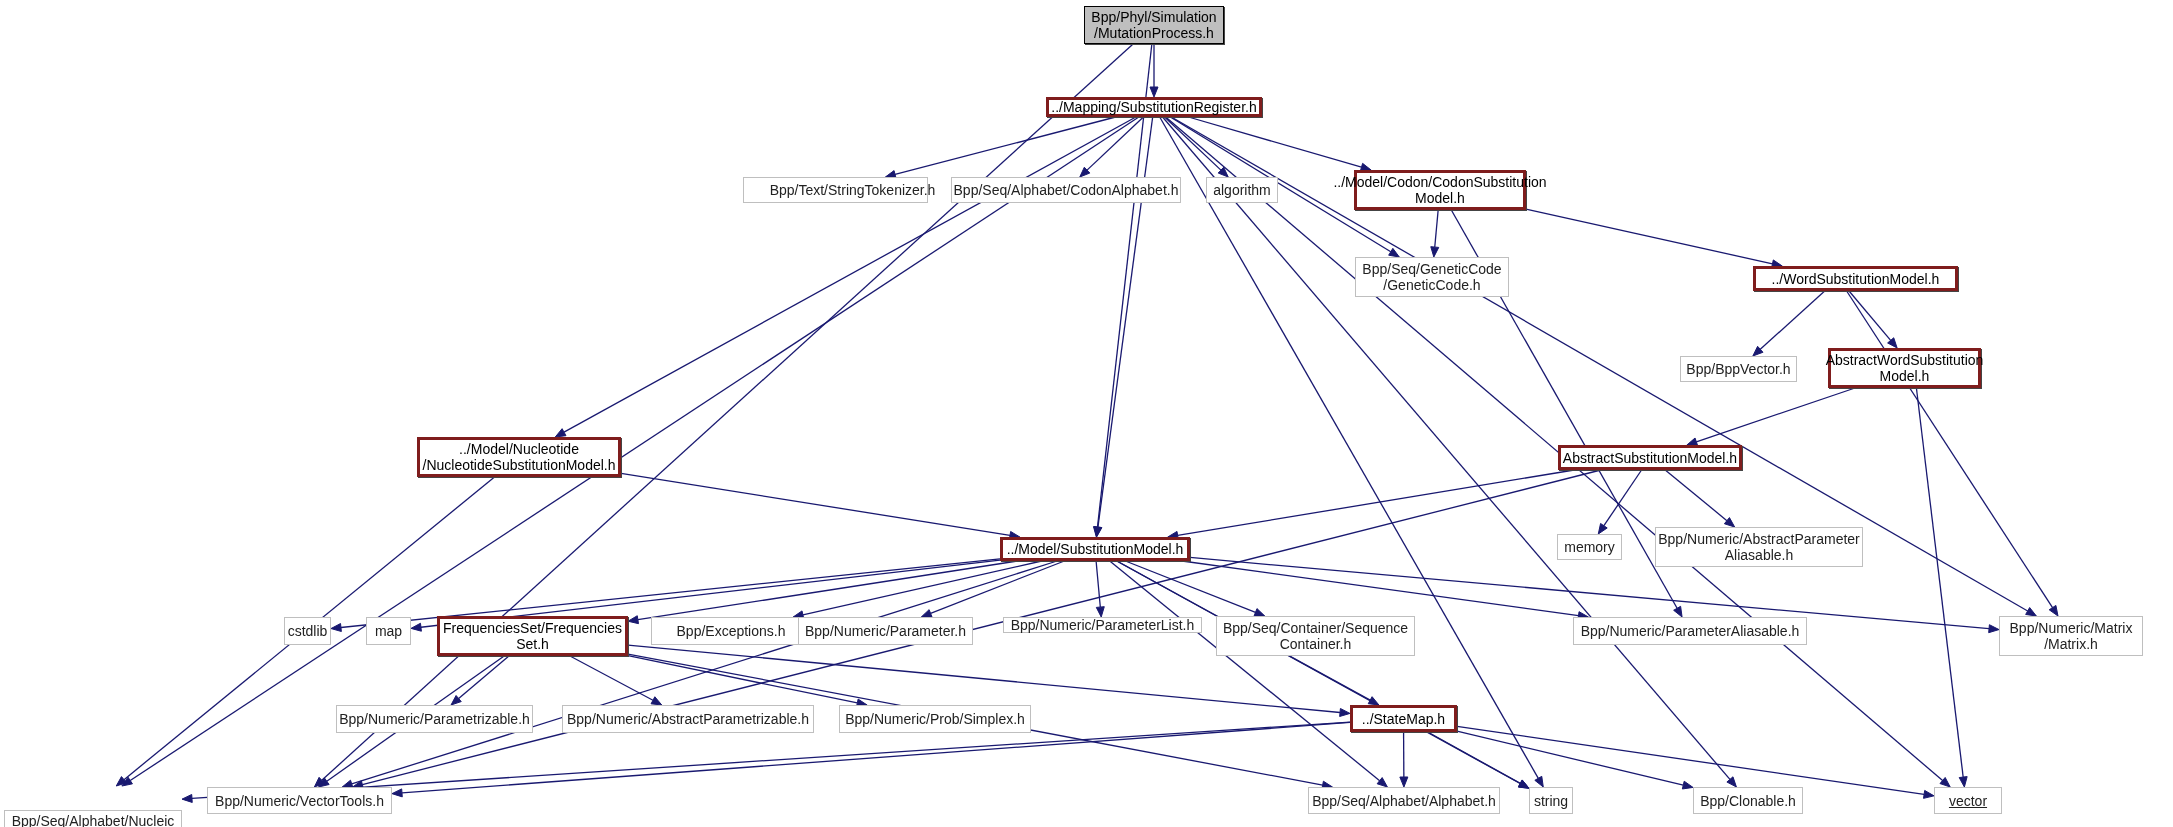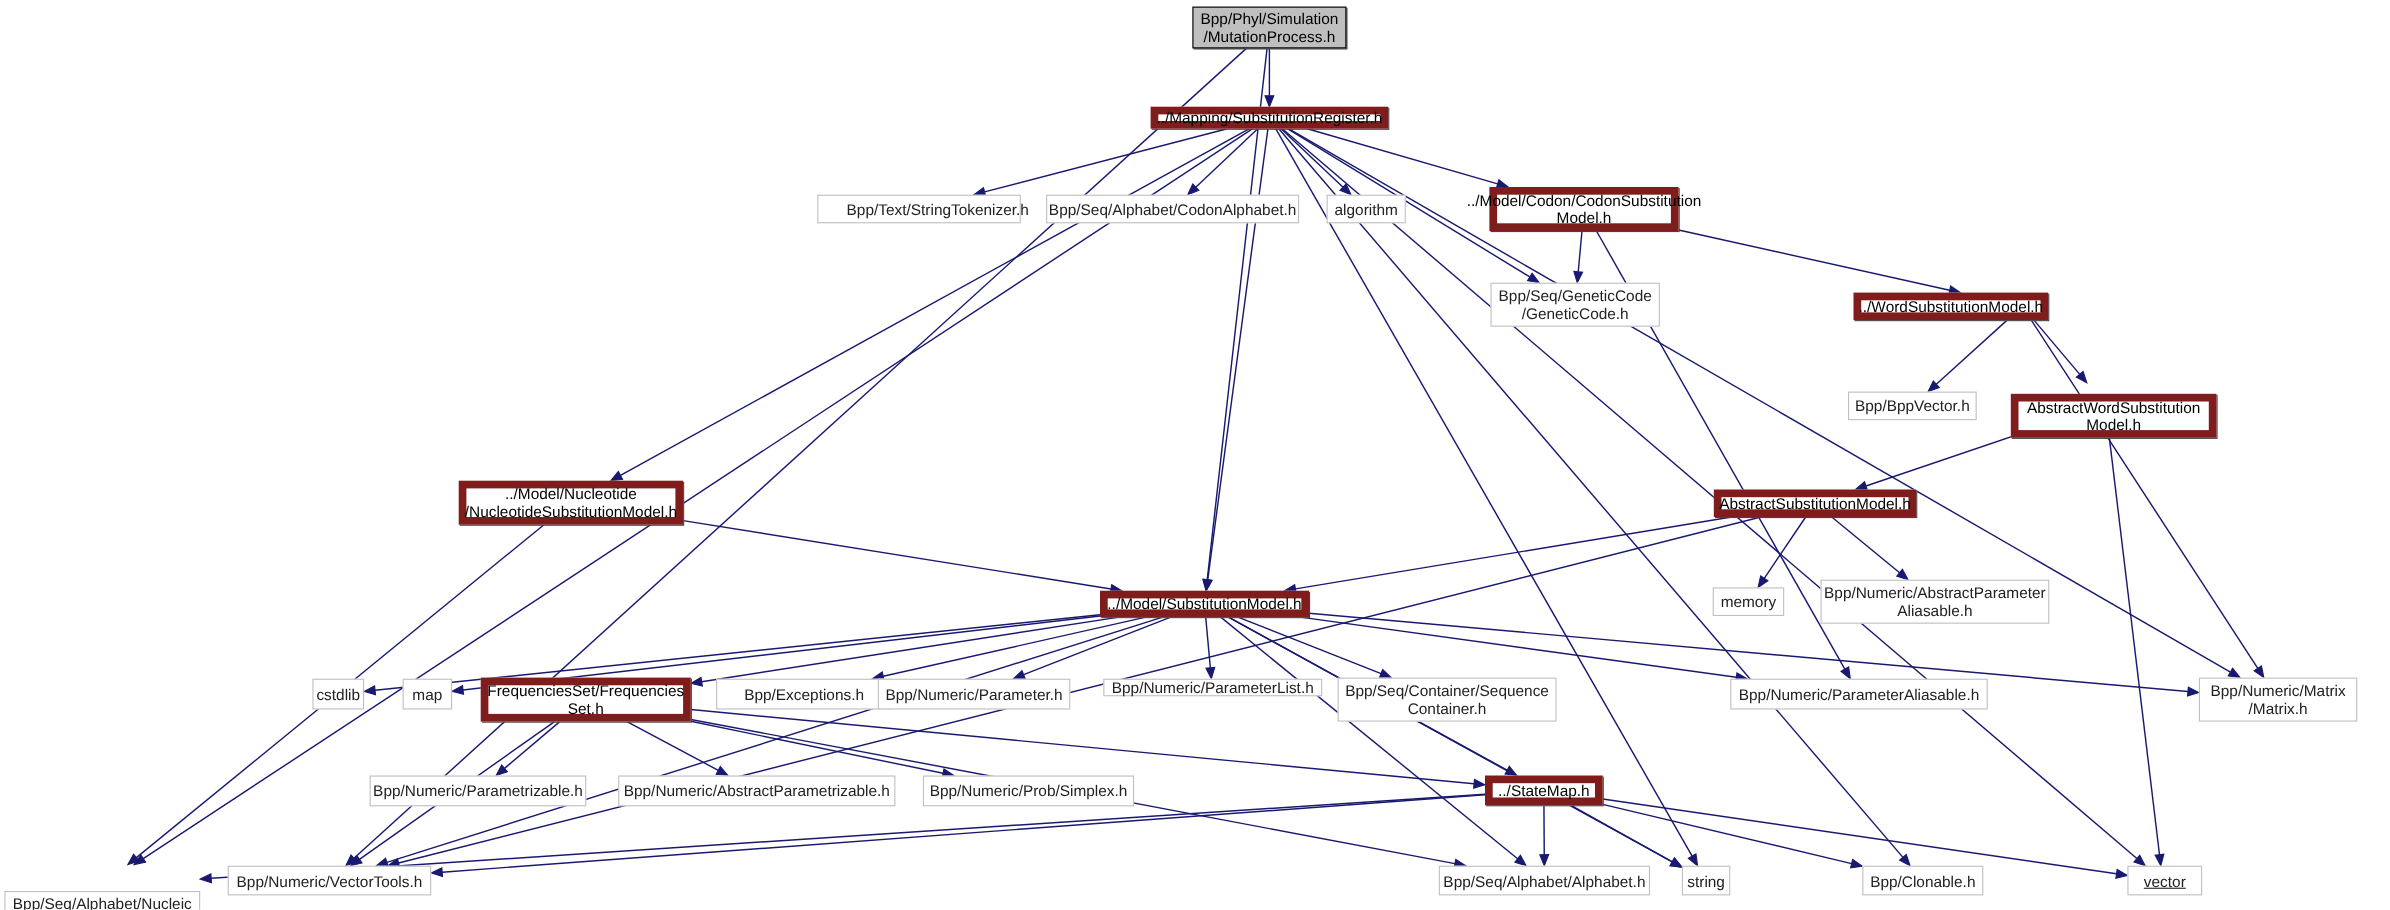--- a/index.html
+++ b/index.html
@@ -1,19 +1,19 @@
 <!DOCTYPE html>
 <html><head>
 <meta charset="utf-8">
 <style>
   html, body { margin:0; padding:0; background:#ffffff; }
   body { width:2173px; height:827px; position:relative; overflow:hidden; font-family:"Liberation Sans", sans-serif; }
   #graph { position:absolute; left:0; top:0; width:2173px; height:827px; }
   .node { position:absolute; box-sizing:border-box; background:#ffffff; display:flex; align-items:center; justify-content:center; text-align:center; font-size:14px; line-height:16px; color:#000; white-space:pre; padding:0 6px; }
-  .node.local { border:7px solid #7f1d1d; box-shadow: 1px 1px 0 #444; }
+  .node.local { border:3px solid #7f1d1d; box-shadow: 1px 1px 0 #444; }
   .node.system { border:1px solid #bfbfbf; color:#222; }
   .node.root { background:#bfbfbf; border:1px solid #000; box-shadow:1px 1px 0 #444; }
   .edge { fill:none; stroke:#191970; stroke-width:1.3; }
   .arrow { fill:#191970; stroke:#191970; }
 </style>
 </head>
 <body>
 
 <div id="graph">
   <svg id="edges" width="2173" height="827" style="position:absolute;left:0;top:0;">
@@ -130,23 +130,23 @@
       <div class="node root" style="left: 1084px; top: 6px; width: 140px; height: 38px;">Bpp/Phyl/Simulation
 /MutationProcess.h</div>
       <div class="node local" style="left: 1046px; top: 97px; width: 216px; height: 20px;">../Mapping/SubstitutionRegister.h</div>
       <div class="node system" style="left: 743px; top: 177px; width: 185px; height: 26px; padding-left: 40px;">Bpp/Text/StringTokenizer.h</div>
       <div class="node system" style="left: 951px; top: 177px; width: 230px; height: 26px;">Bpp/Seq/Alphabet/CodonAlphabet.h</div>
       <div class="node system" style="left: 1206px; top: 177px; width: 72px; height: 26px;">algorithm</div>
       <div class="node local" style="left: 1354px; top: 170px; width: 172px; height: 40px;">../Model/Codon/CodonSubstitution
 Model.h</div>
       <div class="node system" style="left: 1355px; top: 257px; width: 154px; height: 40px;">Bpp/Seq/GeneticCode
 /GeneticCode.h</div>
-      <div class="node local" style="left: 1685px; top: 266px; width: 177px; height: 25px;">../WordSubstitutionModel.h</div>
+      <div class="node local" style="left: 1753px; top: 266px; width: 205px; height: 25px;">../WordSubstitutionModel.h</div>
       <div class="node system" style="left: 1680px; top: 356px; width: 117px; height: 26px;">Bpp/BppVector.h</div>
-      <div class="node local" style="left: 1828px; top: 358px; width: 187px; height: 40px;">AbstractWordSubstitution
+      <div class="node local" style="left: 1828px; top: 348px; width: 153px; height: 40px;">AbstractWordSubstitution
 Model.h</div>
       <div class="node local" style="left: 1558px; top: 445px; width: 184px; height: 25px;">AbstractSubstitutionModel.h</div>
       <div class="node local" style="left: 417px; top: 437px; width: 204px; height: 40px;">../Model/Nucleotide
 /NucleotideSubstitutionModel.h</div>
       <div class="node local" style="left: 1000px; top: 537px; width: 190px; height: 24px;">../Model/SubstitutionModel.h</div>
       <div class="node system" style="left: 1557px; top: 534px; width: 65px; height: 26px;">memory</div>
       <div class="node system" style="left: 1655px; top: 527px; width: 208px; height: 40px;">Bpp/Numeric/AbstractParameter
 Aliasable.h</div>
       <div class="node system" style="left: 284px; top: 617px; width: 47px; height: 28px;">cstdlib</div>
       <div class="node system" style="left: 366px; top: 617px; width: 45px; height: 28px;">map</div>

